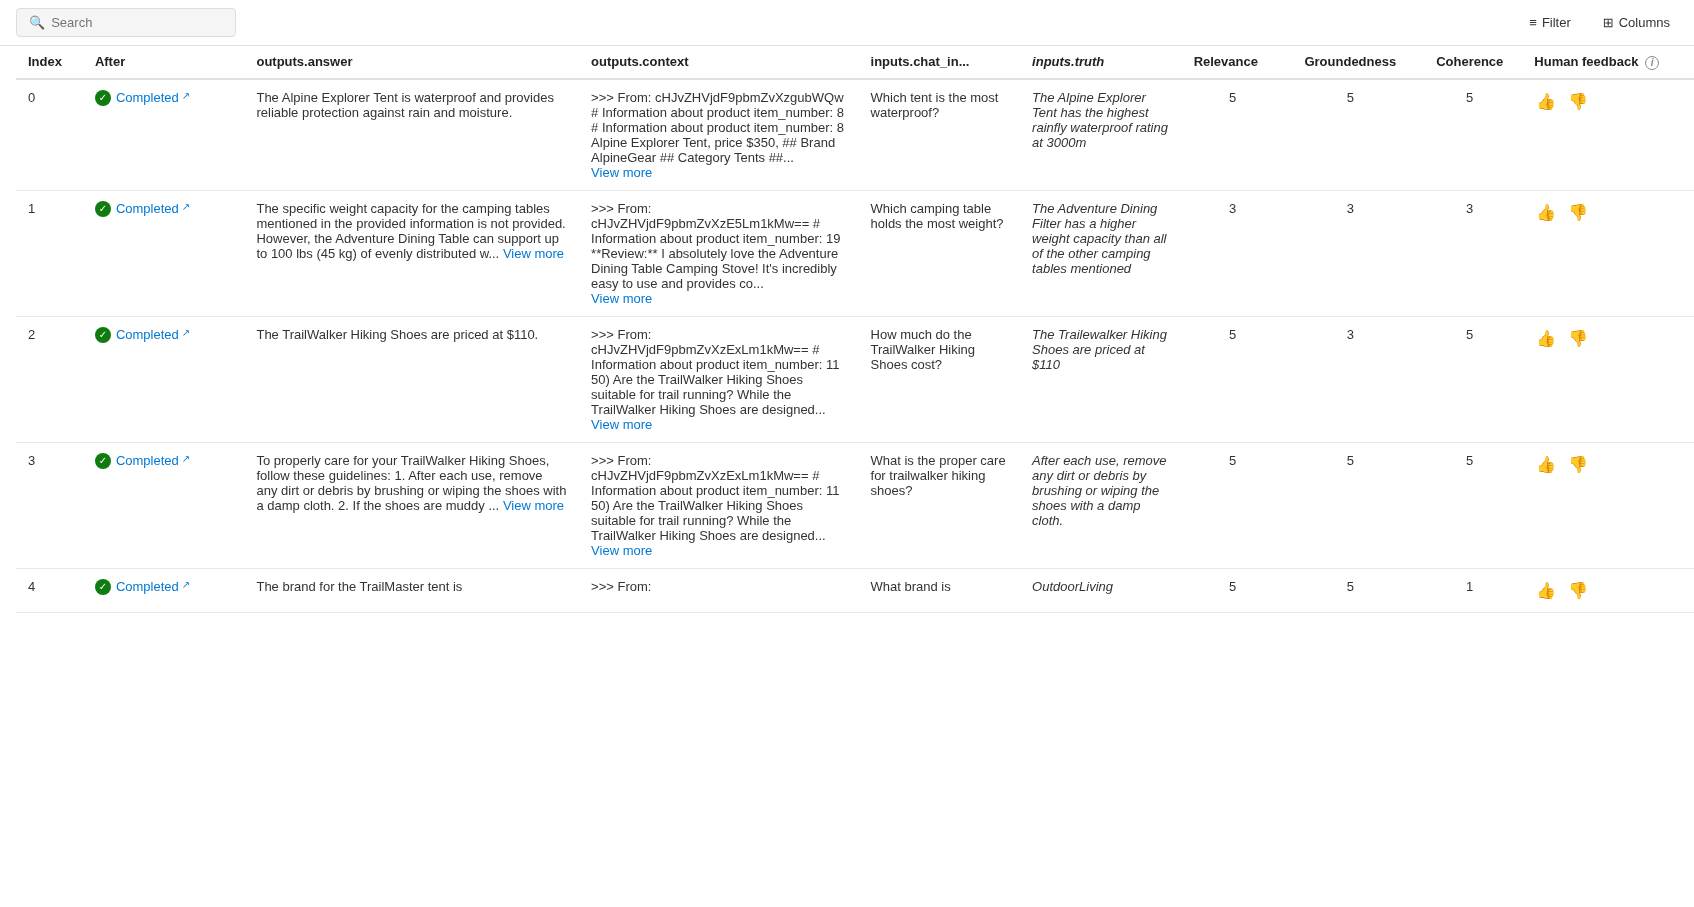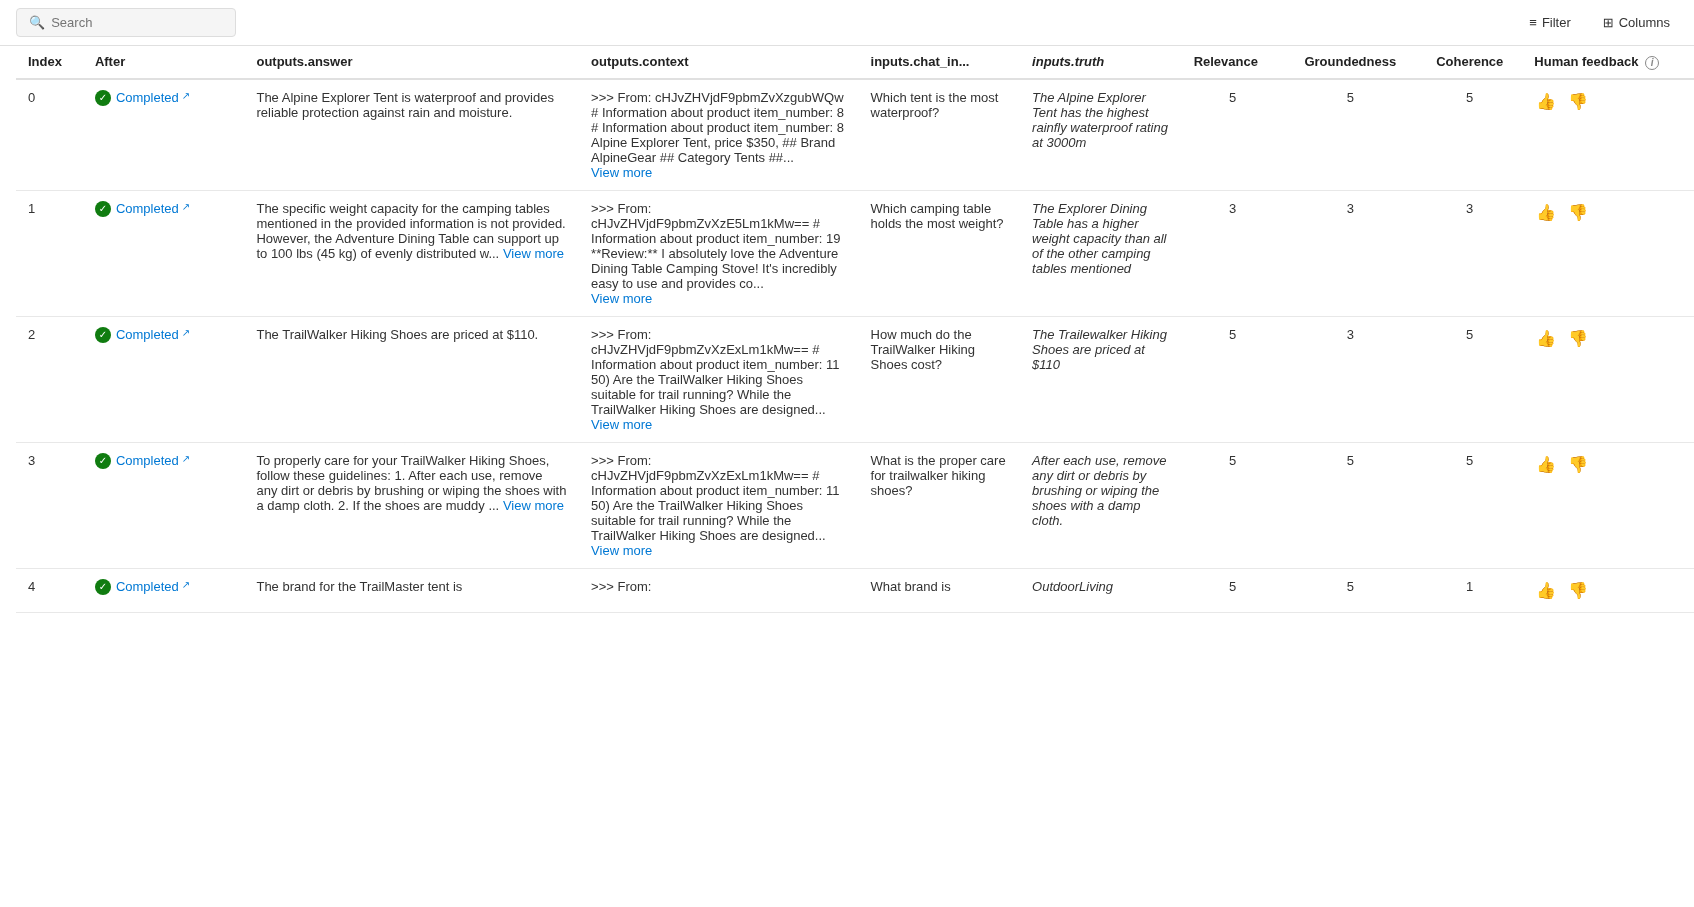--- a/index.html
+++ b/index.html
@@ -209,21 +209,21 @@
       <div class="status-icon">✓</div>
       <a class="status-link" href="#">
         <span>Completed</span>
         <span class="ext-link-icon">↗</span>
       </a>
     </div>
           </td>
           <td class="col-answer"><span>The specific weight capacity for the camping tables mentioned in the provided information is not provided. However, the Adventure Dining Table can support up to 100 lbs (45 kg) of evenly distributed w...</span> <a class="view-more" href="#">View more</a></td>
           <td class="col-context"><span>&gt;&gt;&gt; From: cHJvZHVjdF9pbmZvXzE5Lm1kMw== # Information about product item_number: 19 **Review:** I absolutely love the Adventure Dining Table Camping Stove! It's incredibly easy to use and provides co...</span><br><a class="view-more" href="#">View more</a></td>
           <td class="col-chat">Which camping table holds the most weight?</td>
-          <td class="col-truth">The Explorer Dining Table has a higher weight capacity than all of the other camping tables mentioned</td>
+          <td class="col-truth">The Adventure Dining Filter has a higher weight capacity than all of the other camping tables mentioned</td>
           <td class="col-relevance num-cell">3</td>
           <td class="col-groundedness num-cell">3</td>
           <td class="col-coherence num-cell">3</td>
           <td class="col-feedback">
     <div class="feedback-icons">
       <button class="feedback-btn" title="Thumbs up">👍</button>
       <button class="feedback-btn" title="Thumbs down">👎</button>
     </div>
           </td>
         </tr>

